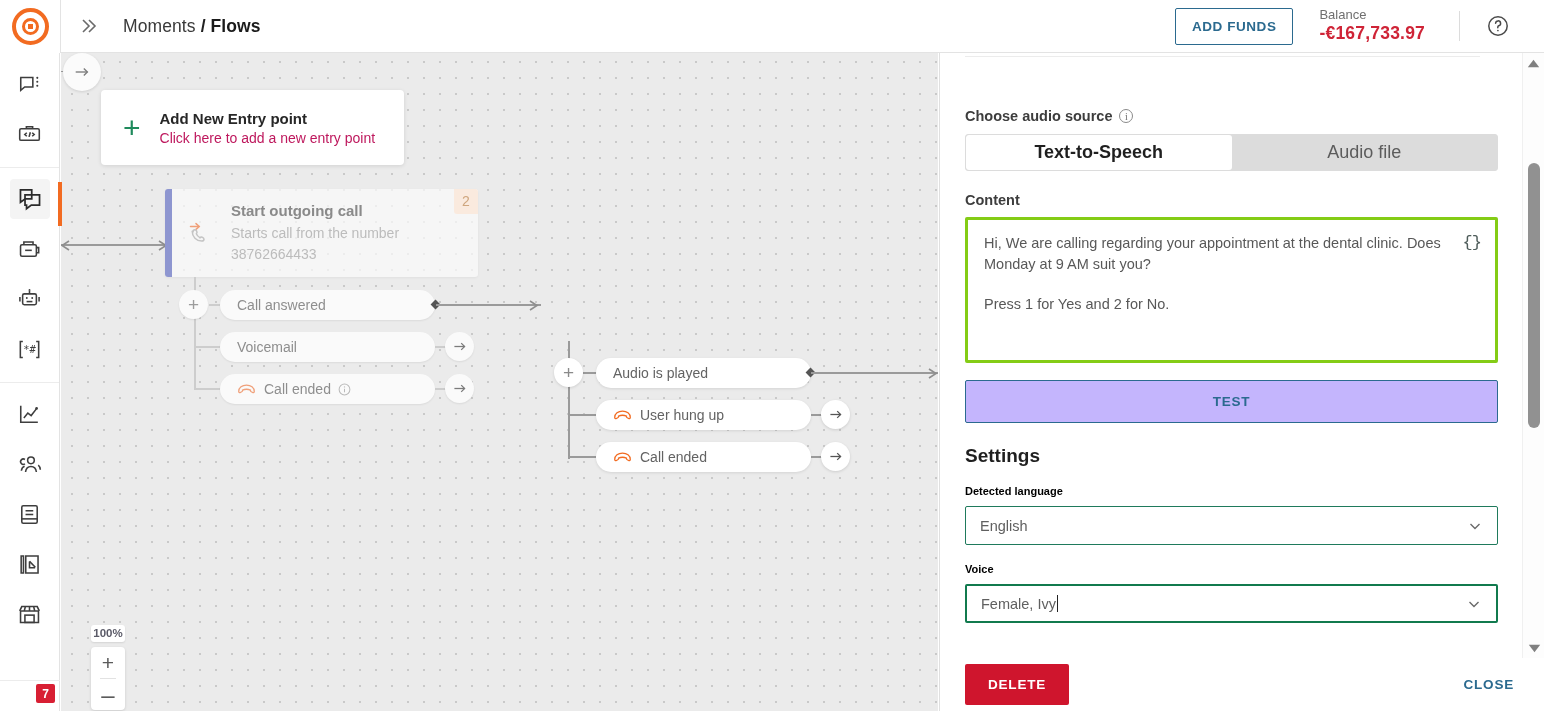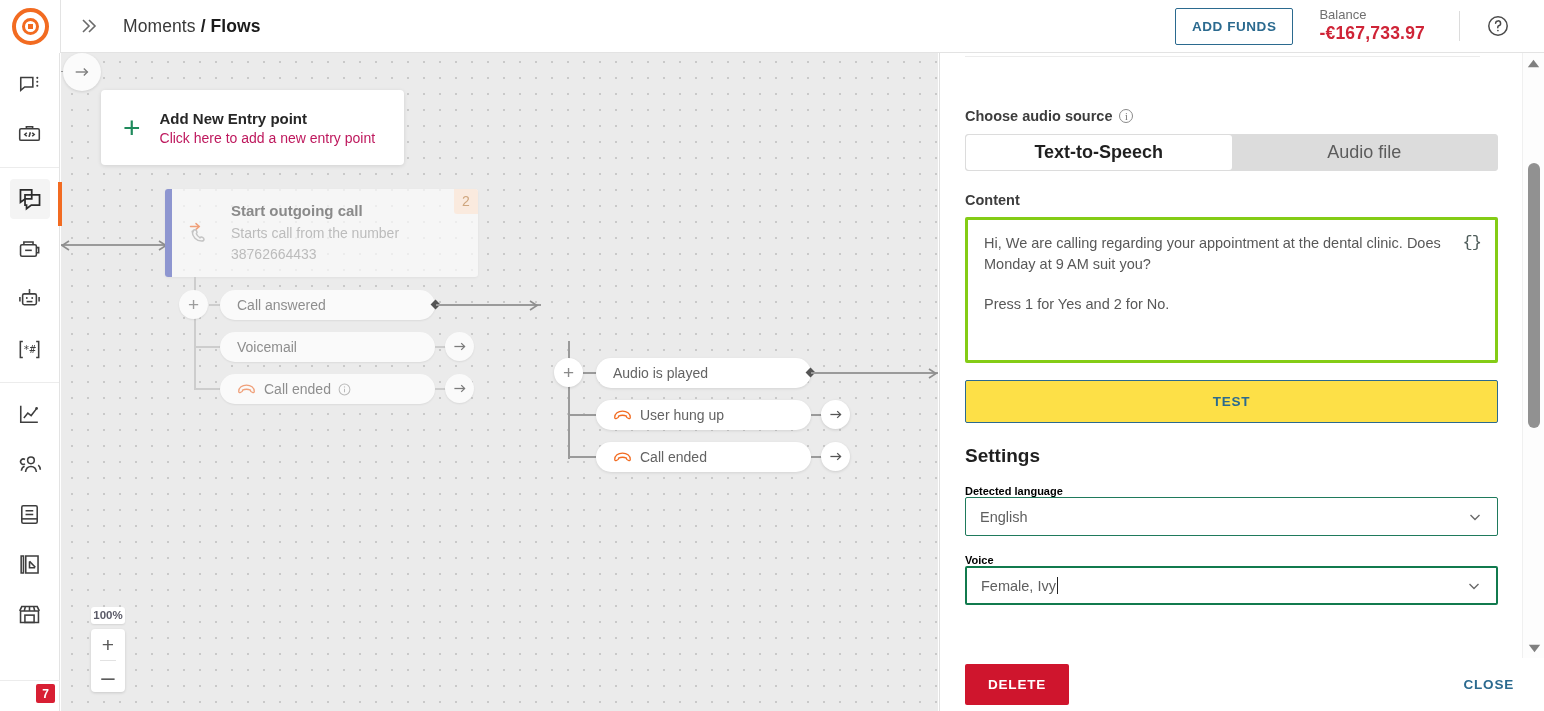--- a/index.html
+++ b/index.html
@@ -90,21 +90,21 @@
 
   
   .canvas {
     position: absolute; top: 53px; left: 61px; width: 877px; height: 658px;
     background-color: #ebebeb;
     background-image: radial-gradient(circle, #c9c9c9 1px, transparent 1.1px);
     background-size: 16px 16px;
     background-position: 3px 1px;
     overflow: hidden;
   }
-  .zoom-ctl { position: absolute; left: 30px; bottom: 19px; width: 31px; }
+  .zoom-ctl { position: absolute; left: 30px; bottom: 1px; width: 31px; }
   .zoom-level {
     background: #fff; border-radius: 3px; font-size: 11.5px; font-weight: bold; color: #5b5b68;
     text-align: center; padding: 2px 0 3px; margin-bottom: 5px; width: 34px;
     box-shadow: 0 1px 2px rgba(0,0,0,.10);
   }
   .zoom-buttons {
     background: #fff; border-radius: 4px; box-shadow: 0 1px 3px rgba(0,0,0,.14);
     width: 34px;
   }
   .zoom-btn {
@@ -224,26 +224,26 @@
   }
   .braces {
     position:absolute; right: 14px; top: 11px; font-size: 17px; color: #4e5c5a;
     font-family: "Liberation Mono", monospace; letter-spacing: -1px; cursor:pointer;
   }
   .ta-p2 { margin-top: 19px; }
 
   .btn-test {
     margin-top: 17px; height: 43px; border: 1px solid #2b6a8f; border-radius: 2px;
     color: #2b6a8f; font-size: 13.5px; font-weight: bold; letter-spacing: .7px;
-    display:flex; align-items:center; justify-content:center; cursor:pointer; background:#fde047;
+    display:flex; align-items:center; justify-content:center; cursor:pointer; background:#c4b5fd;
   }
   .h-settings { font-size: 19px; font-weight: bold; color: #1f1f1f; margin-top: 22px; }
   .sel-label { font-size: 11px; font-weight: bold; color:#000000; margin-top: 18px; }
   .select {
-    height: 39px; border: 1px solid #1f7a5c; border-radius: 2px;
+    margin-top: 9px; height: 39px; border: 1px solid #1f7a5c; border-radius: 2px;
     display:flex; align-items:center; padding: 0 14px;
     font-size: 14.5px; color: #606060; cursor:pointer; background:#fff; position:relative;
   }
   .select.focused { border: 2px solid #117a4e; }
   .select .chev { margin-left:auto; color:#6a6a6a; display:flex; }
   .caret { display:inline-block; width:1px; height:17px; background:#222; margin-left:1px; vertical-align:-3px;}
 
   
   .pbar {
     position:absolute; top: 0; right: 0; width: 22px; height: 605px;

